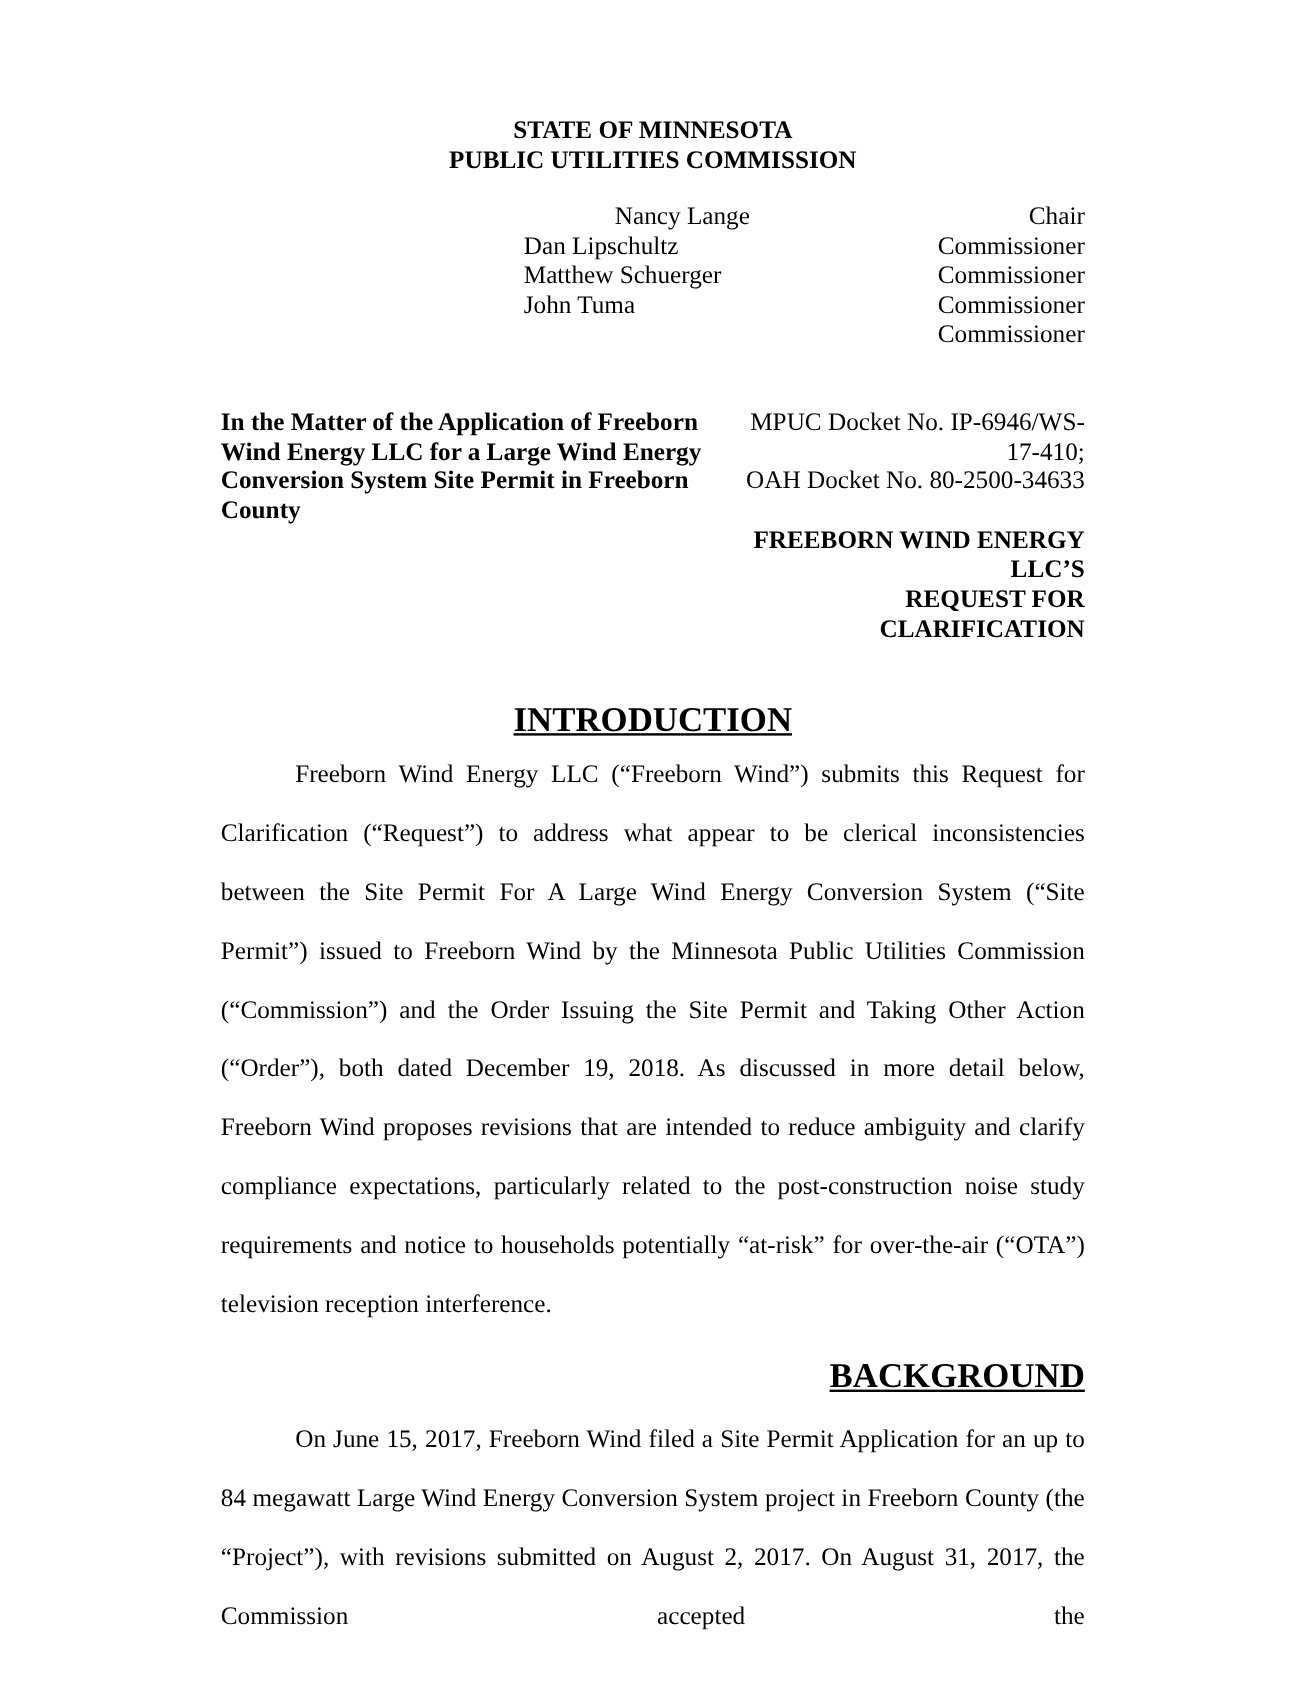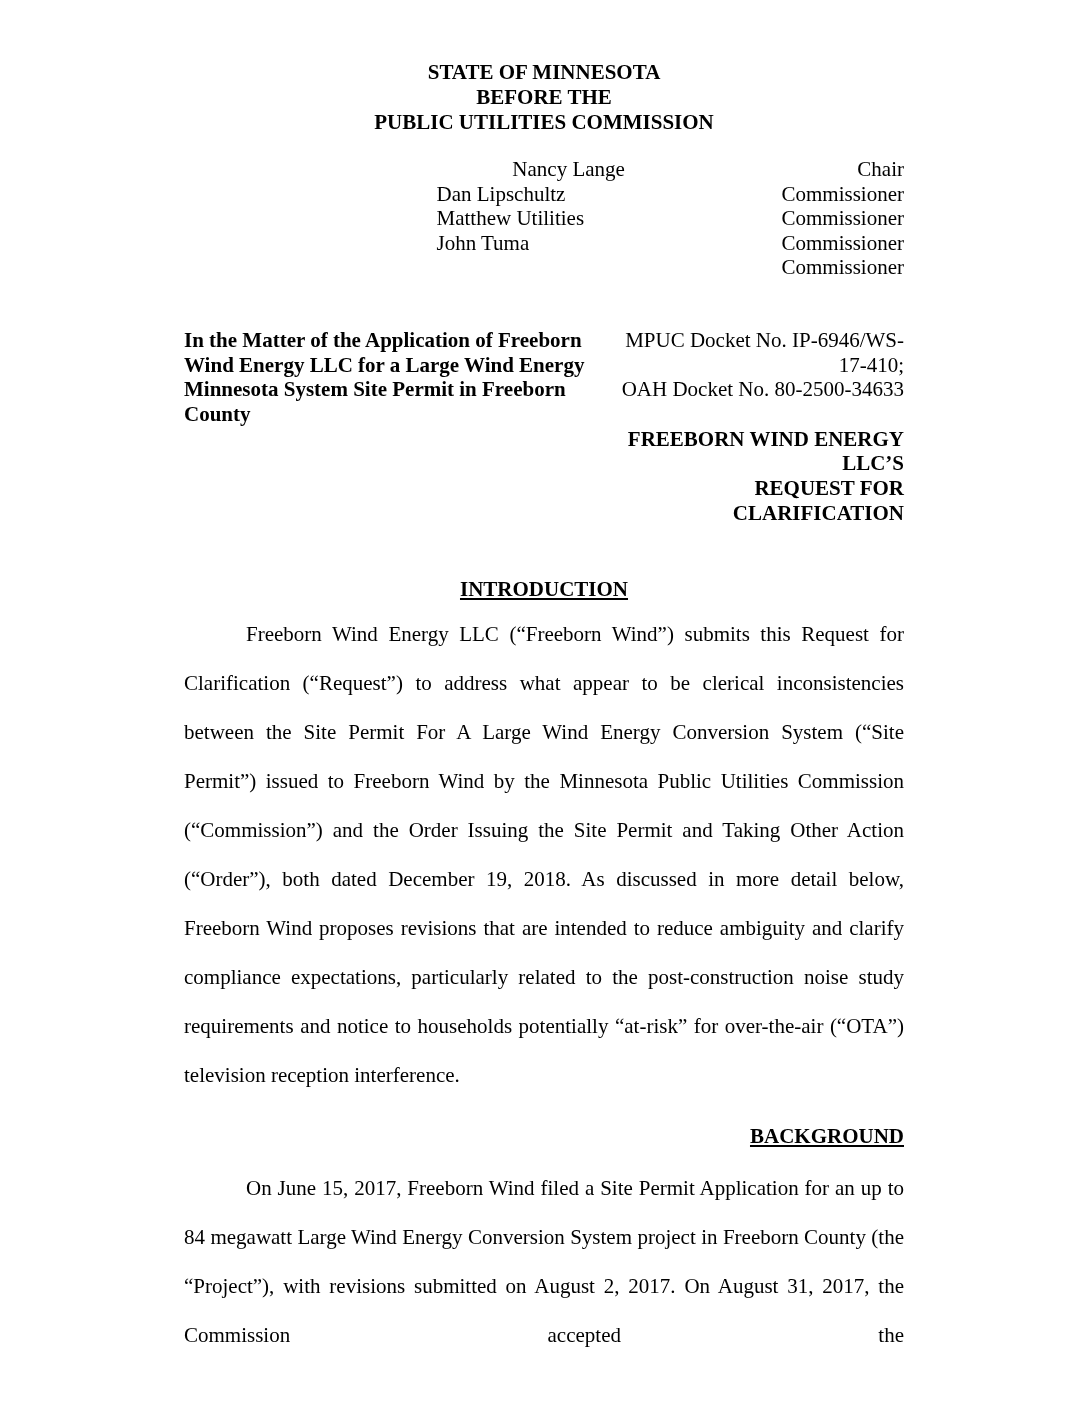--- a/index.html
+++ b/index.html
@@ -7,21 +7,21 @@
     padding: 0;
     background: #ffffff;
   }
   .page {
     position: relative;
     width: 976px;
     height: 1408px;
     margin: 0 auto;
     background: #ffffff;
     box-sizing: border-box;
-    padding: 60px 128px 0 128px;
+    padding: 96px 128px 0 128px;
     font-family: "Liberation Serif", "DejaVu Serif", serif;
     font-size: 21px;
     color: #000000;
     overflow: hidden;
   }
   .doc-header {
     text-align: center;
     font-weight: bold;
     line-height: 25px;
   }
@@ -53,21 +53,21 @@
     text-align: right;
     line-height: 24.6px;
   }
   .filing-title {
     margin-top: 25px;
     font-weight: bold;
   }
   .section-heading {
     margin: 0;
     text-align: center;
-    font-size: 21px;
+    font-size: 29px;
     font-weight: bold;
     line-height: 25px;
   }
   .section-heading .underlined {
     text-decoration: underline;
   }
   .heading-intro {
     margin-top: 52px;
   }
   .heading-background {
@@ -87,48 +87,47 @@
     text-align-last: justify;
   }
 </style>
 </head>
 <body>
 
 <div class="page">
 
   <div class="doc-header">
     <div>STATE OF MINNESOTA</div>
-    <div>BEFORE THE</div>
     <div>PUBLIC UTILITIES COMMISSION</div>
   </div>
 
   <div class="commissioners">
     <div class="comm-row">
       <span class="comm-name">Nancy Lange</span>
       <span class="comm-title">Chair</span>
     </div>
     <div class="comm-row">
       <span class="comm-name">Dan Lipschultz</span>
       <span class="comm-title">Commissioner</span>
     </div>
     <div class="comm-row">
-      <span class="comm-name">Matthew Utilities</span>
+      <span class="comm-name">Matthew Schuerger</span>
       <span class="comm-title">Commissioner</span>
     </div>
     <div class="comm-row">
       <span class="comm-name">John Tuma</span>
       <span class="comm-title">Commissioner</span>
     </div>
     <div class="comm-row">
       <span class="comm-title">Commissioner</span>
     </div>
   </div>
 
   <div class="caption">
-    <div class="caption-left">In the Matter of the Application of Freeborn Wind Energy LLC for a Large Wind Energy Minnesota System Site Permit in Freeborn County</div>
+    <div class="caption-left">In the Matter of the Application of Freeborn Wind Energy LLC for a Large Wind Energy Conversion System Site Permit in Freeborn County</div>
     <div class="caption-right">
       <div>MPUC Docket No. IP-6946/WS-17-410;</div>
       <div>OAH Docket No. 80-2500-34633</div>
       <div class="filing-title">
         <div>FREEBORN WIND ENERGY LLC’S</div>
         <div>REQUEST FOR CLARIFICATION</div>
       </div>
     </div>
   </div>
 

